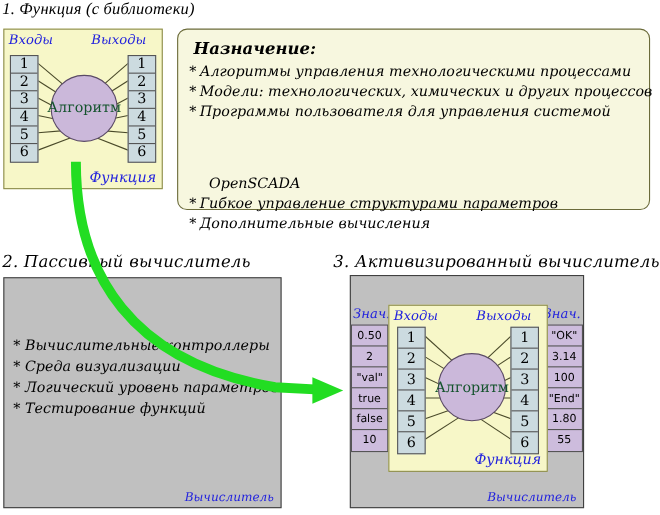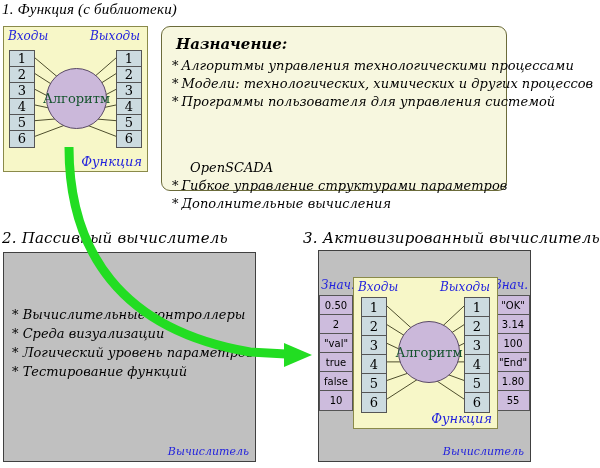--- a/index.html
+++ b/index.html
@@ -30,21 +30,21 @@
     box-sizing:border-box;
   }
   .fnbox .hdr{
     position:absolute;
     font-style:italic;
     color:#2222dd;
     font-size:12px;
     white-space:nowrap;
   }
   .fnbox .hdr.in{left:4px;top:2px;}
-  .fnbox .hdr.out{right:7px;top:2px;}
+  .fnbox .hdr.out{right:14px;top:2px;}
   .fnbox .fname{
     position:absolute;
     right:5px;bottom:2px;
     font-style:italic;
     color:#2222dd;
     font-size:13px;
     white-space:nowrap;
   }
   .ports{
     position:absolute;
@@ -72,21 +72,21 @@
     border:1px solid #5a4a66;
     display:flex;align-items:center;justify-content:center;
     font-size:13px;color:#14532d;
     box-sizing:border-box;
   }
   .wires{position:absolute;left:0;top:0;width:100%;height:100%;pointer-events:none;}
 
   
   .purpose{
     position:absolute;
-    left:161px;top:26px;width:346px;height:165px;
+    left:161px;top:26px;width:430px;height:165px;
     background:#f7f7df;
     border:1px solid #6b6b3a;
     border-radius:9px;
     box-sizing:border-box;
     padding:6px 0 4px 10px;
   }
   .purpose h3{
     margin:2px 0 4px 4px;
     font-size:15px;
     font-weight:bold;

